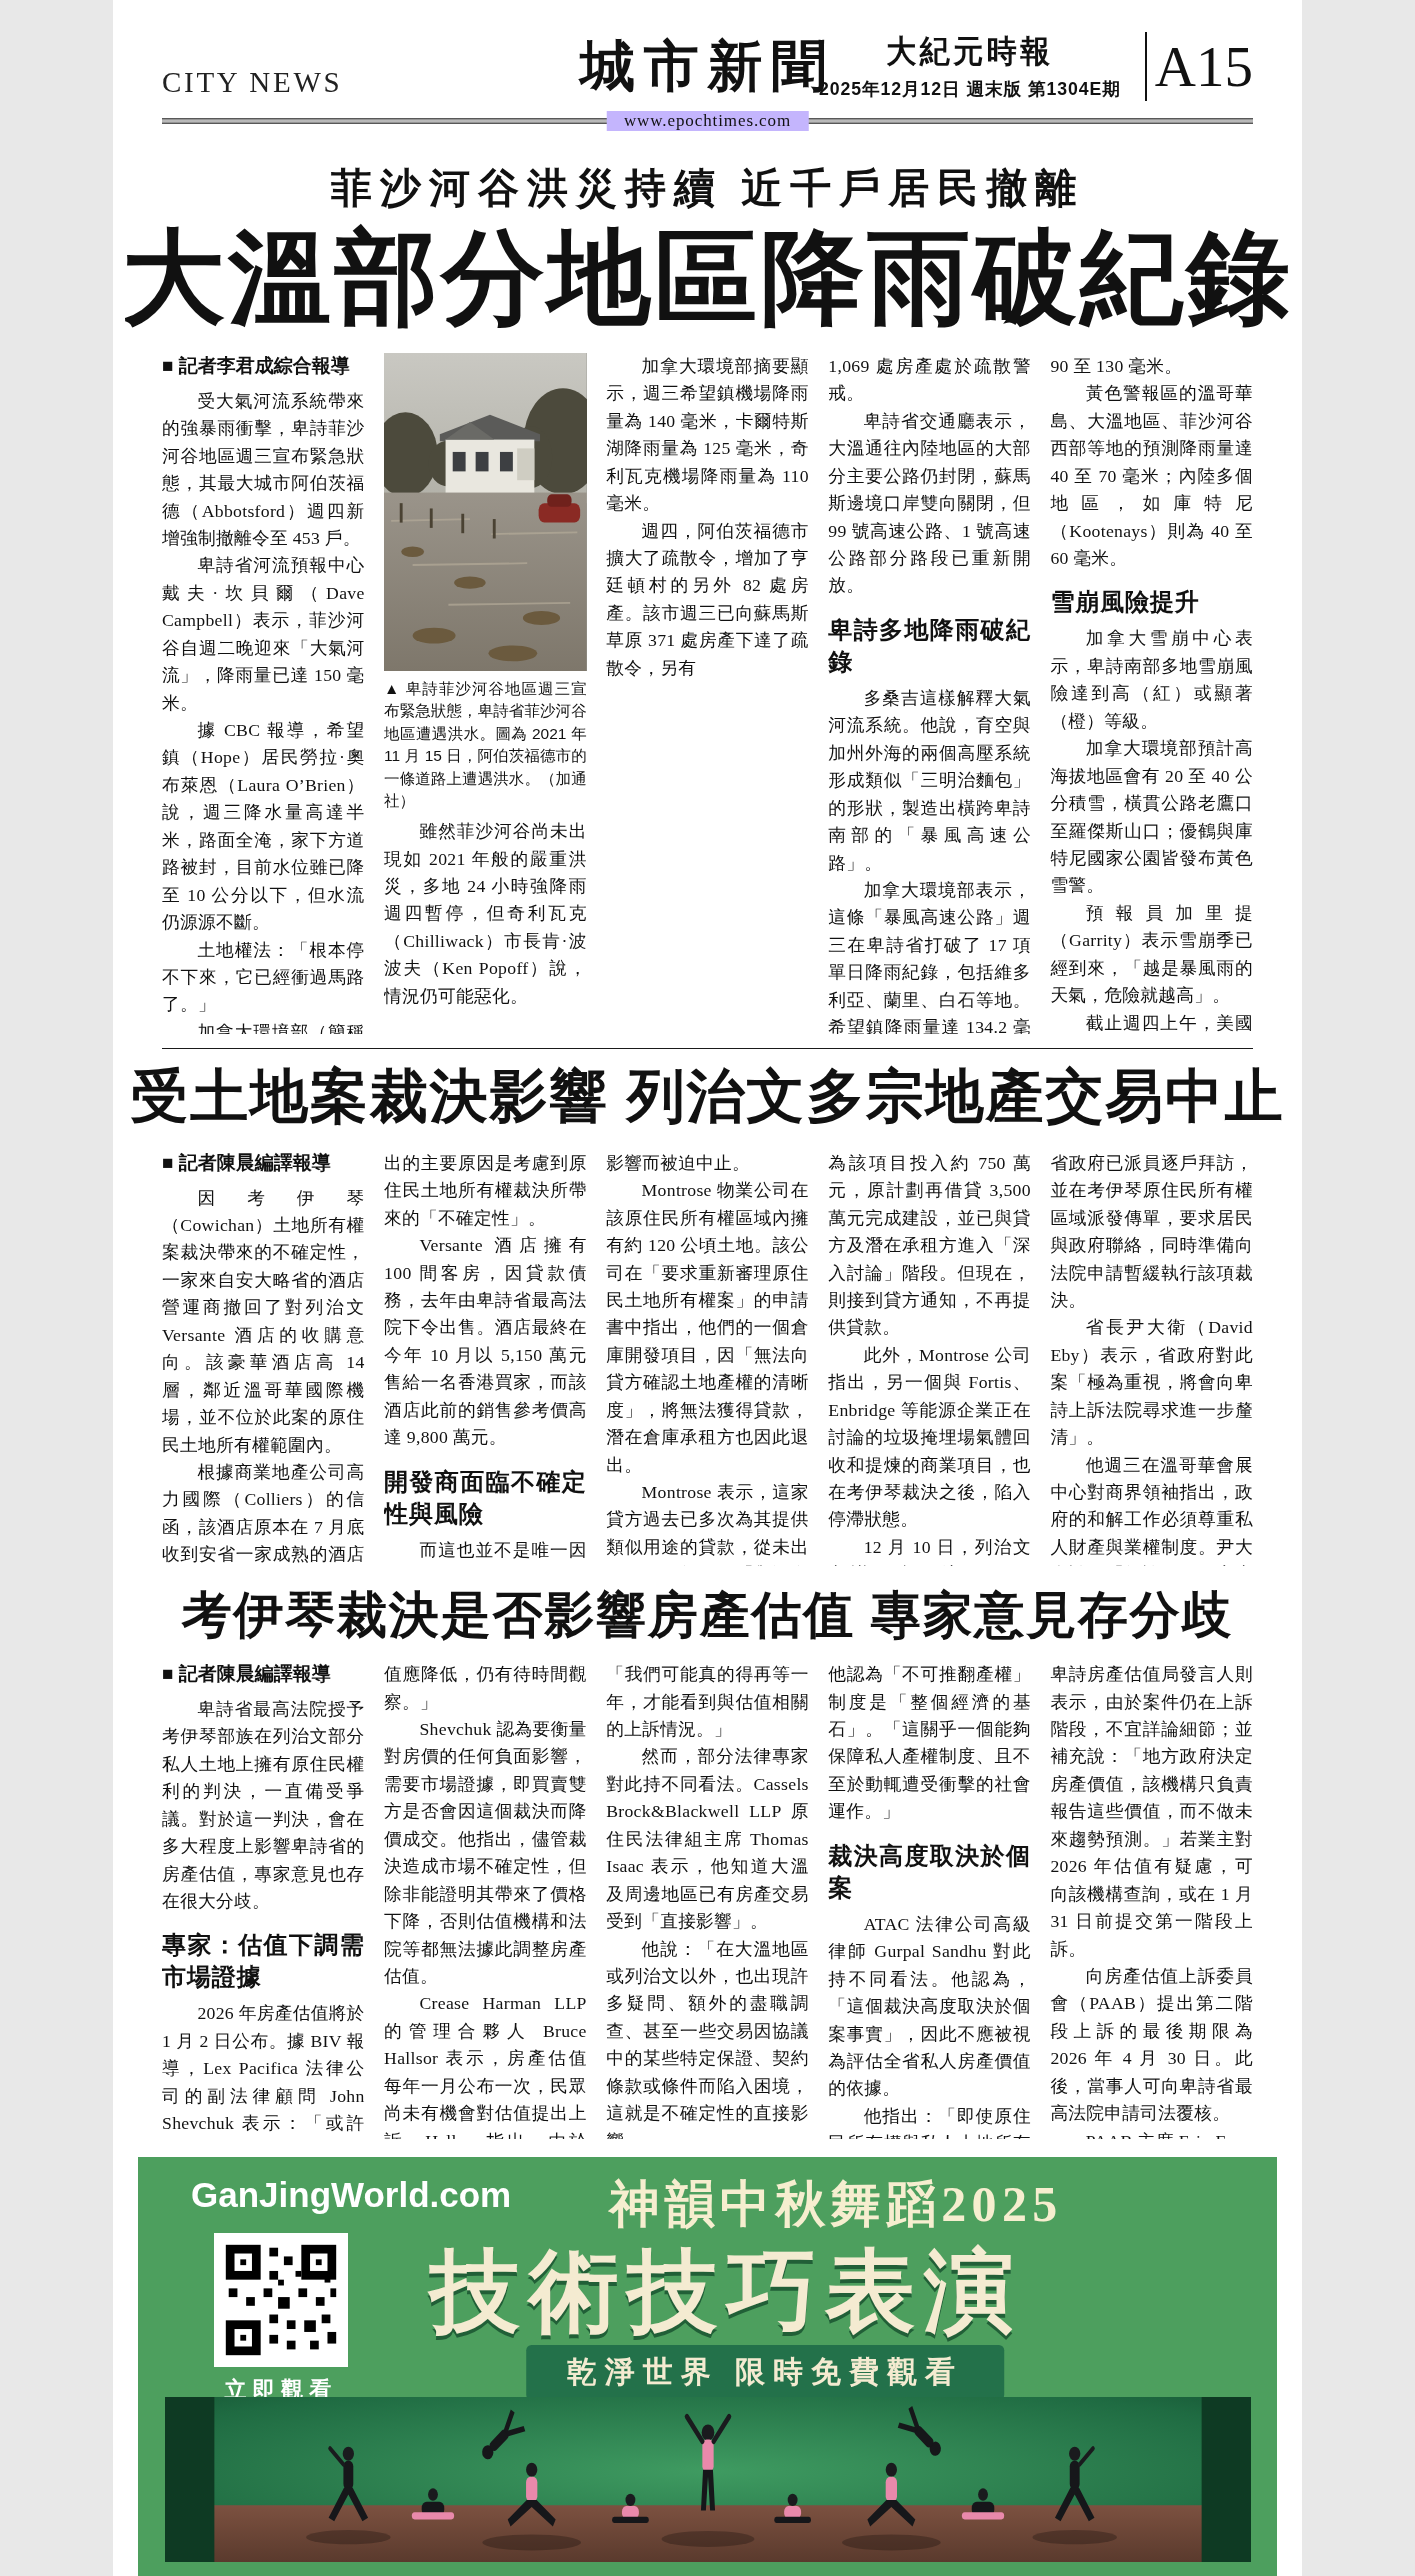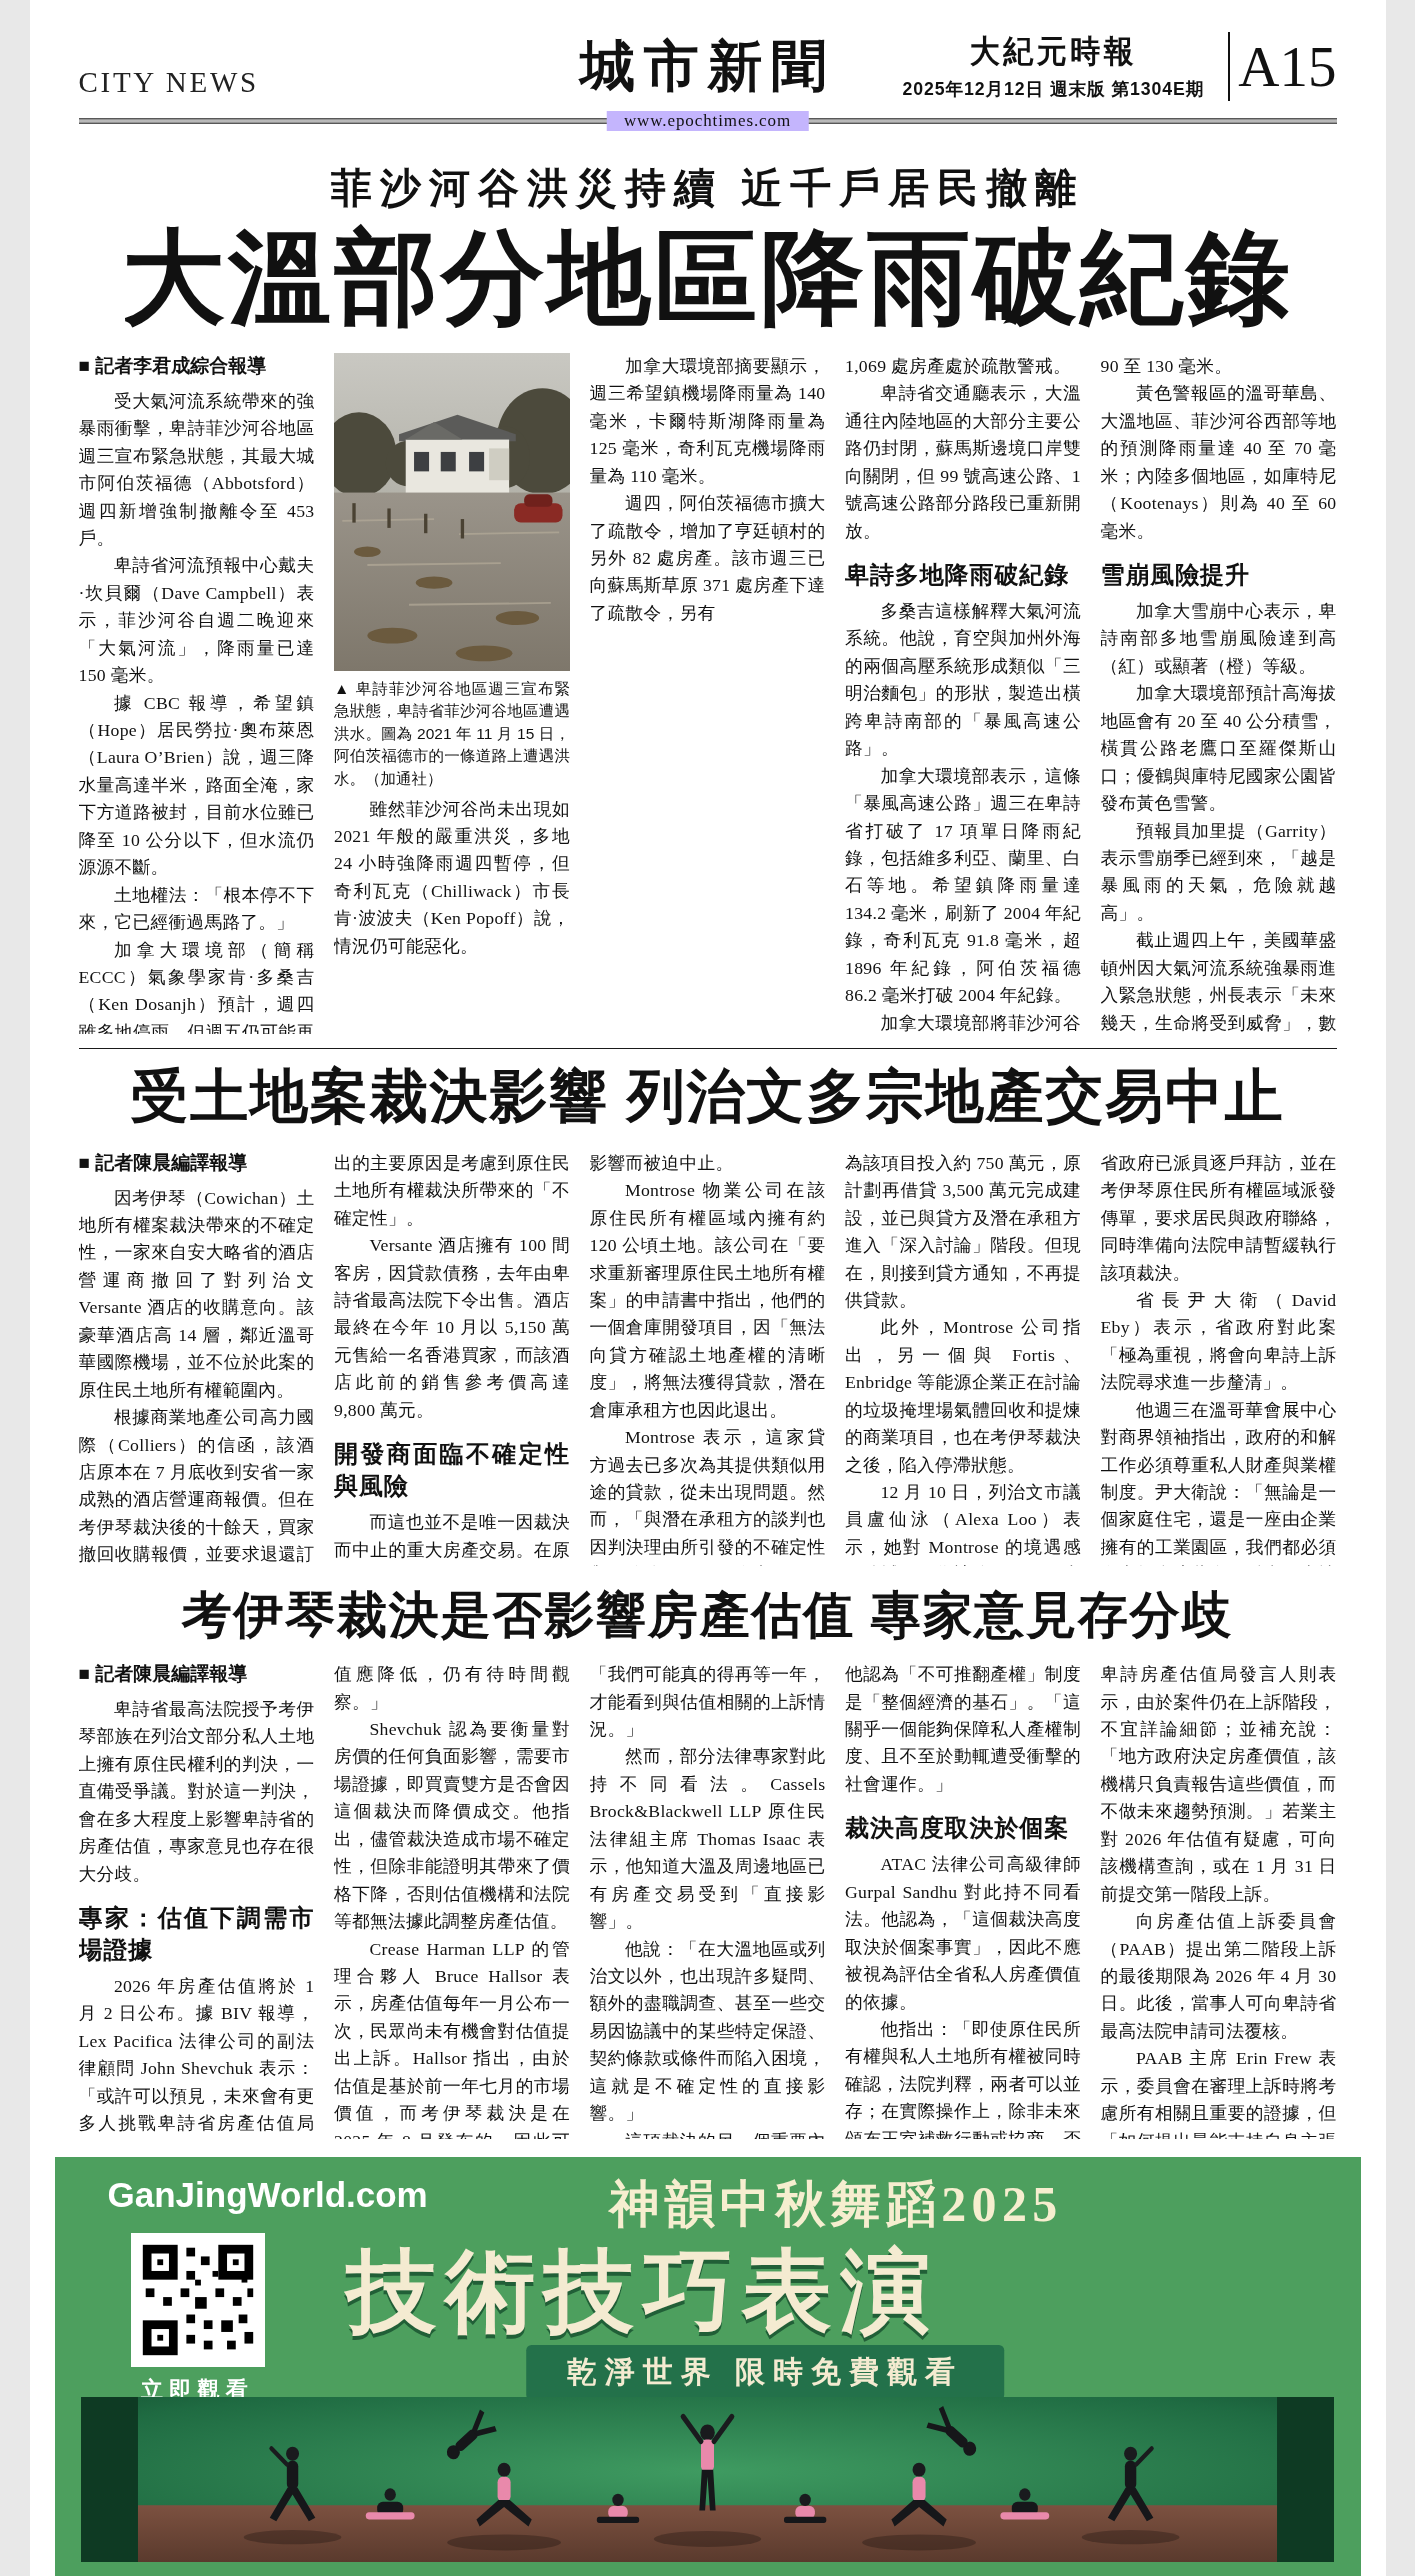--- a/index.html
+++ b/index.html
@@ -1,16 +1,16 @@
 <!DOCTYPE html>
 <html lang="zh-Hant" style="font-size:14px"><head>
 <meta charset="utf-8">
 <style>
   html,body{margin:0;padding:0;background:#e8e8e8;}
-  .page{position:relative;width:1356px;height:2576px;margin:0 auto;background:#ffffff;
+  .page{position:relative;width:1189px;height:2576px;margin:0 auto;background:#ffffff;
         font-family:"Liberation Serif","DejaVu Serif",serif;color:#111;overflow:hidden;}
   
   .hdr{position:relative;height:104px;padding:0 49px;}
   .hdr-left{position:absolute;left:49px;bottom:5.3px;font-family:"Liberation Serif",serif;
             font-size:29px;letter-spacing:2.7px;color:#222;}
   .hdr-center{position:absolute;left:0;right:0;bottom:0;text-align:center;
               font-size:55px;font-weight:900;letter-spacing:8.8px;}
   .hdr-right{position:absolute;right:49px;bottom:3.5px;display:flex;align-items:stretch;}
   .masthead-block{text-align:center;padding-right:24px;}
   .masthead{font-family:"Liberation Serif",serif;font-weight:900;font-size:30px;letter-spacing:3.5px;

